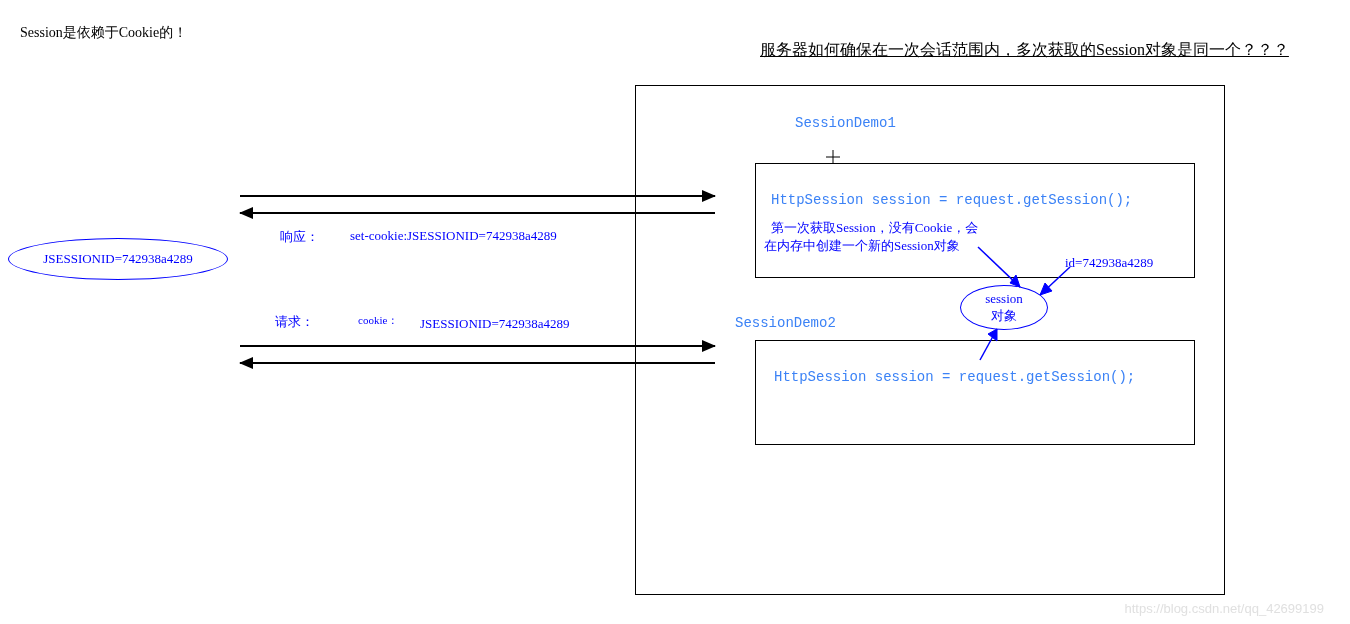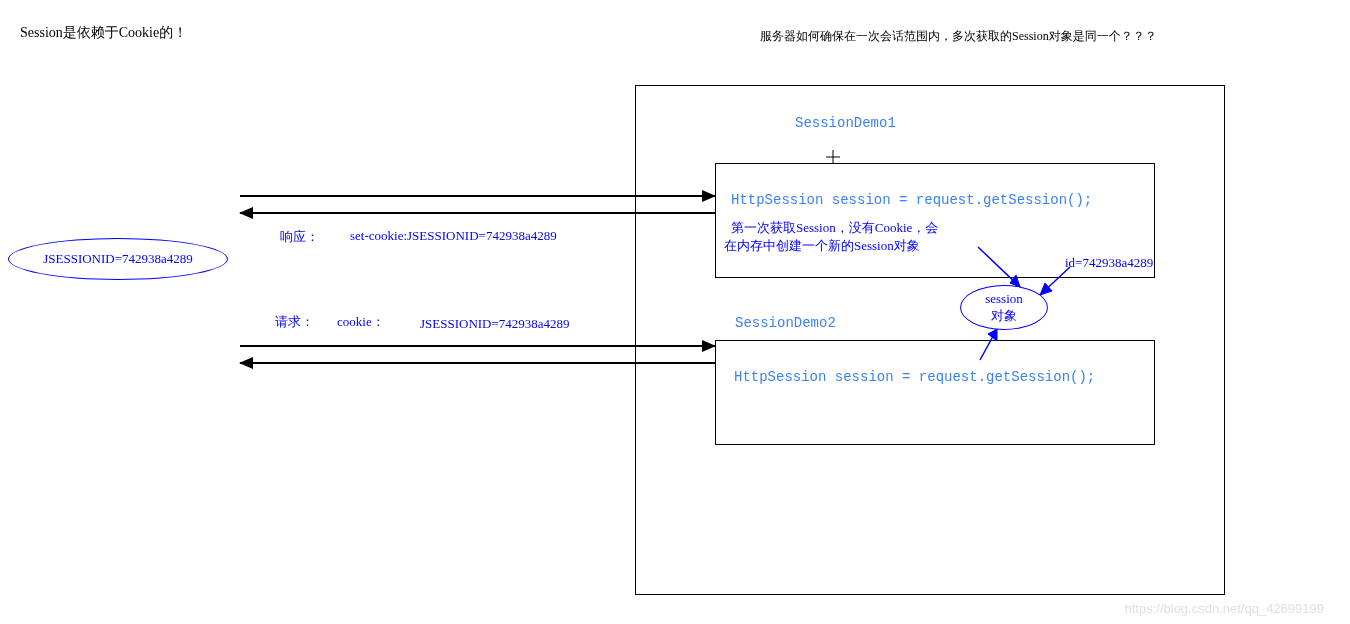--- a/index.html
+++ b/index.html
@@ -22,20 +22,21 @@
     .server-box {
       border: 1.5px solid #000;
       position: absolute;
     }
     
     
     .demo-box {
       border: 1.5px solid #000;
       position: absolute;
       background: #fff;
+      margin-left: 40px;
     }
     
     
     .ellipse {
       border: 1.5px solid #0000ff;
       border-radius: 50%;
       position: absolute;
       display: flex;
       align-items: center;
       justify-content: center;
@@ -81,21 +82,21 @@
       color: #e0e0e0;
       font-size: 13px;
       font-family: Arial, sans-serif;
     }
   </style>
 </head>
 <body>
 
 <div class="abs red-text" style="left:20px; top:24px; font-size:14px;">Session是依赖于Cookie的！</div>
 
-<div class="abs red-text" style="left:760px; top:28px; font-size:12px;">服务器如何确保在一次会话范围内，多次获取的Session对象是同一个？？？</div>
+<div class="abs red-text" style="left:760px; top:40px; font-size:16px;text-decoration:underline;">服务器如何确保在一次会话范围内，多次获取的Session对象是同一个？？？</div>
 
 <div class="server-box" style="left:635px; top:85px; width:590px; height:510px;"></div>
 
 <div class="abs black-text mono" style="left:795px; top:115px; font-size:14px;">SessionDemo1</div>
 
 <svg class="abs" style="left:826px; top:150px;" width="14" height="14">
   <line x1="0" y1="7" x2="14" y2="7" stroke="#000" stroke-width="1"></line>
   <line x1="7" y1="0" x2="7" y2="14" stroke="#000" stroke-width="1"></line>
 </svg>
 
@@ -140,20 +141,20 @@
 </svg>
 
 <div class="arrow-line arrow-right" style="left:240px; top:195px; width:475px;"></div>
 
 <div class="arrow-line arrow-left" style="left:240px; top:212px; width:475px;"></div>
 
 <div class="abs blue-text" style="left:280px; top:228px; font-size:13px;">响应：</div>
 <div class="abs blue-text" style="left:350px; top:228px; font-size:13px;">set-cookie:JSESSIONID=742938a4289</div>
 
 <div class="abs blue-text" style="left:275px; top:313px; font-size:13px;">请求：</div>
-<div class="abs blue-text" style="left:337px; top:313px; font-size:13px;text-align:center;">cookie：</div>
+<div class="abs blue-text" style="left:358px; top:313px; font-size:11px;text-align:center;">cookie：</div>
 <div class="abs blue-text" style="left:420px; top:316px; font-size:13px;">JSESSIONID=742938a4289</div>
 
 <div class="arrow-line arrow-right" style="left:240px; top:345px; width:475px;"></div>
 
 <div class="arrow-line arrow-left" style="left:240px; top:362px; width:475px;"></div>
 
 <div class="watermark" style="right:26px; bottom:8px;text-align:right;">https://blog.csdn.net/qq_42699199</div>
 
 </body></html>

